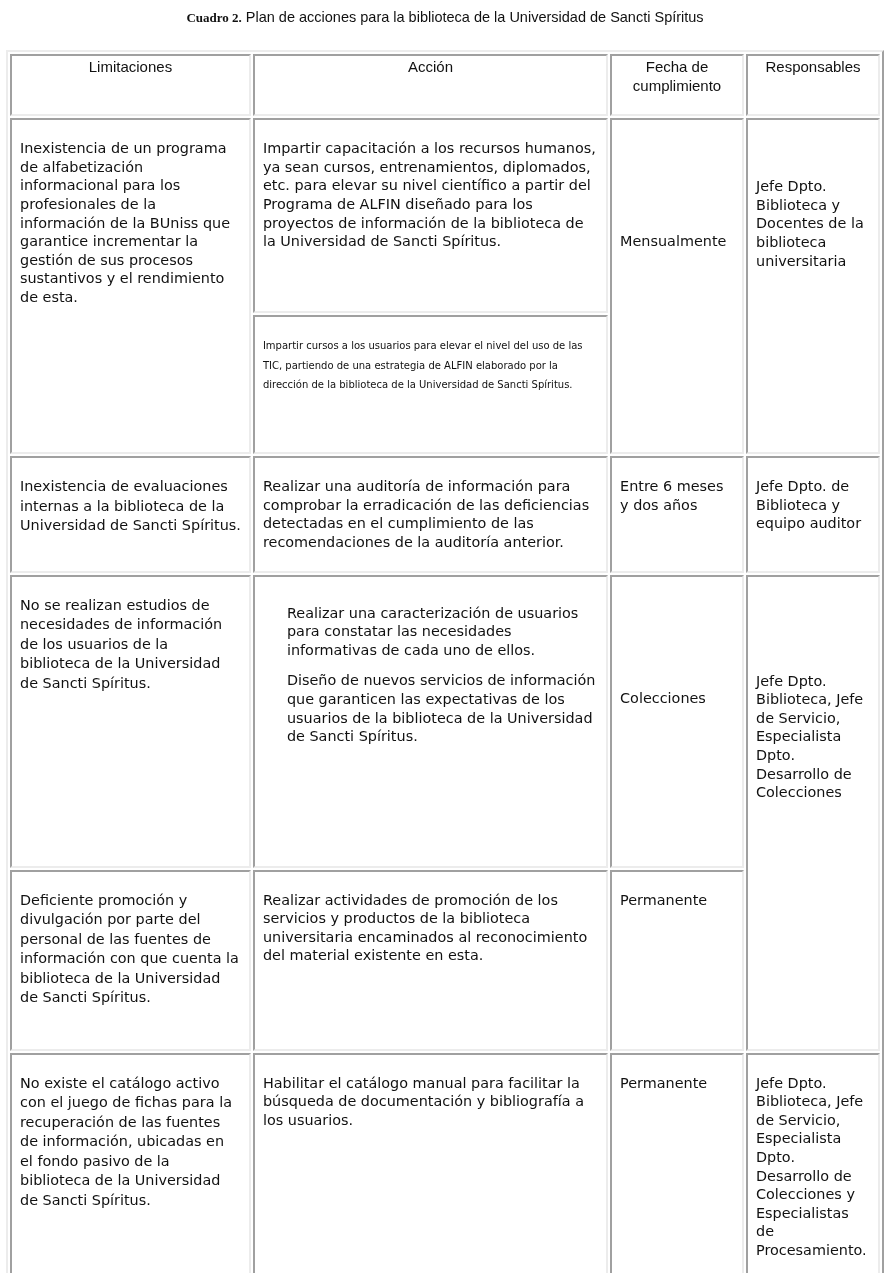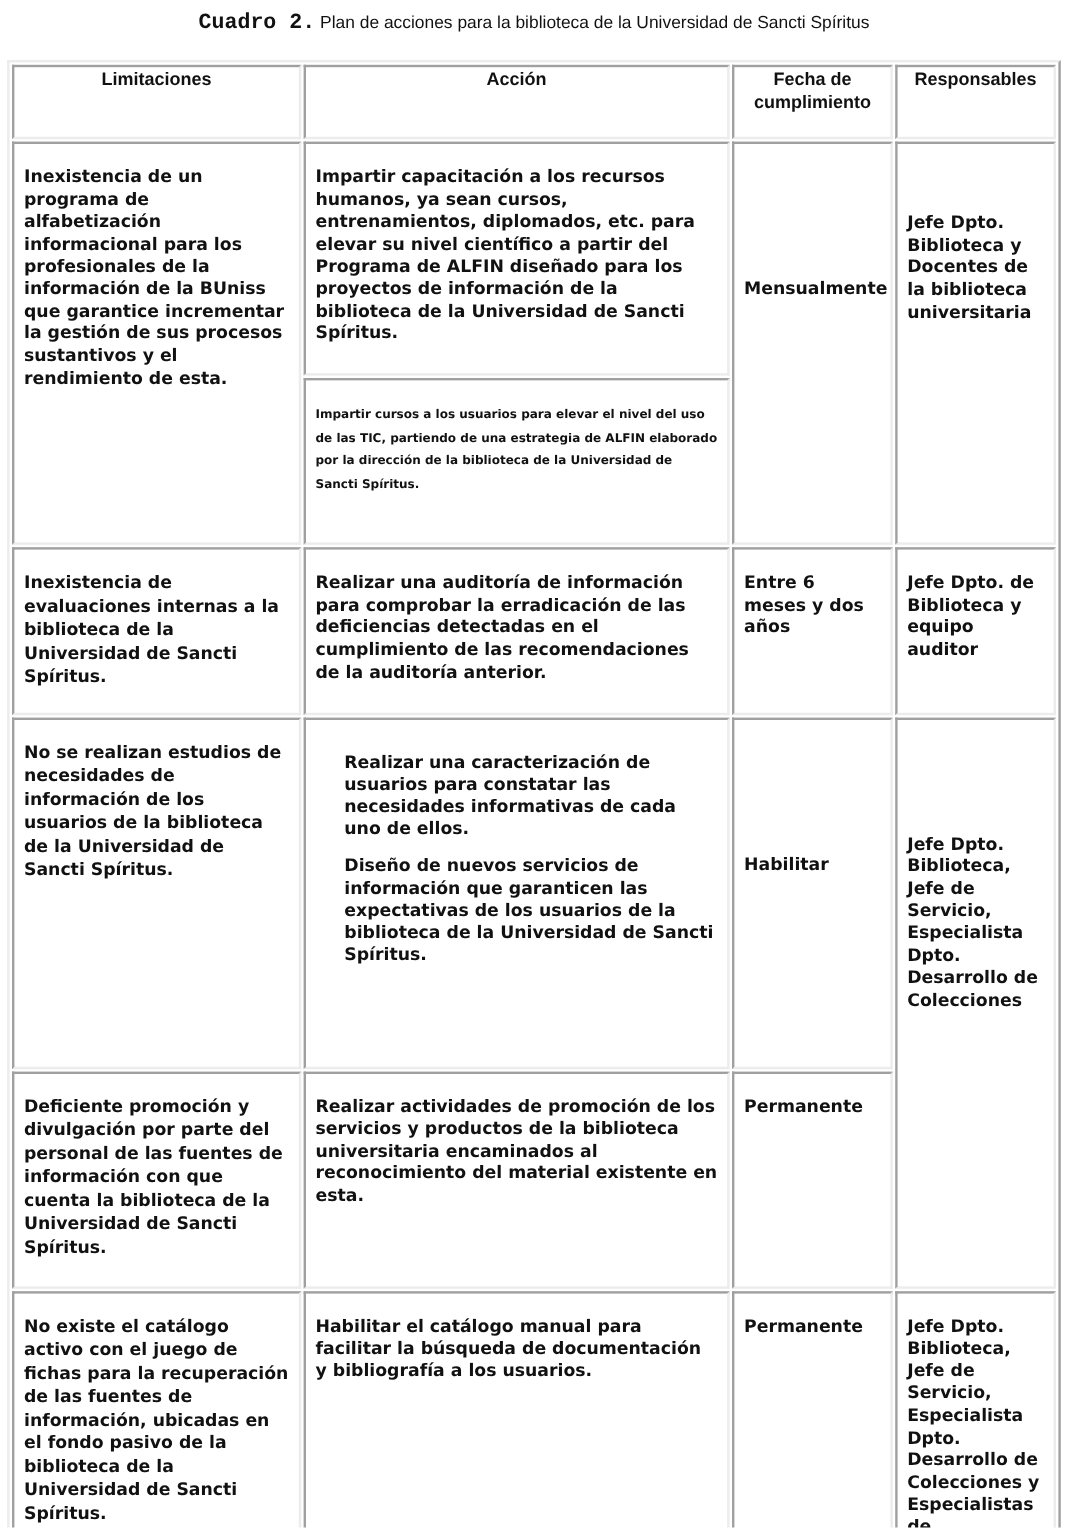--- a/index.html
+++ b/index.html
@@ -1,29 +1,29 @@
 <!DOCTYPE html>
 <html><head>
 <meta charset="utf-8">
 <style>
   html, body { margin: 0; padding: 0; background: #ffffff; }
   body { width: 890px; height: 1273px; position: relative; font-family: "DejaVu Sans", sans-serif; color: #111; }
   .caption { position: absolute; top: 9px; left: 0; width: 890px; text-align: center; font-size: 14.5px; font-family: "Liberation Sans", sans-serif; }
-  .caption b { font-family: Liberation Mono, monospace; font-size: 18px; }
+  .caption b { font-family: Liberation Serif, serif; font-size: 13px; }
   table.plan {
     position: absolute; top: 50px; left: 6px; width: 878px; height: 1216px;
     border-collapse: separate; border-spacing: 2px;
     border-top: 2px solid #ececec; border-left: 2px solid #ececec;
     border-right: 2px solid #a0a0a0; border-bottom: 2px solid #a0a0a0;
     table-layout: fixed;
   }
   table.plan td, table.plan th {
     border-top: 2px solid #a0a0a0; border-left: 2px solid #a0a0a0;
     border-right: 2px solid #ececec; border-bottom: 2px solid #ececec;
-    font-size: 14.4px; line-height: 18.6px; font-weight: bold;
+    font-size: 14.4px; line-height: 18.6px; font-weight: normal;
     padding: 19px 8px; vertical-align: top; text-align: left;
   }
   table.plan th { text-align: center; font-family: "Liberation Sans", sans-serif; font-size: 15px; padding-top: 2px; }
   td.mid { vertical-align: middle; }
   td.center { text-align: center; }
   .seriffy { font-family: "Liberation Sans", sans-serif; font-size: 15px; }
   .act3 { padding-left: 20px !important; }
   .act3 p { margin: 0 0 12px 12px; }
   .col1 { width: 232px; } .col2 { width: 342px; } .col3 { width: 129px; } .col4 { width: 129px; }
 </style>
@@ -65,21 +65,21 @@
     <td>Entre 6 meses y dos años</td>
     <td>Jefe Dpto. de Biblioteca y equipo auditor</td>
   </tr>
 
   <tr style="height:293px">
     <td style="line-height:19.5px">No se realizan estudios de necesidades de información de los usuarios de la biblioteca de la Universidad de Sancti Spíritus.</td>
     <td class="act3" style="padding-top:27px">
       <p>Realizar una caracterización de usuarios para constatar las necesidades informativas de cada uno de ellos.</p>
       <p>Diseño de nuevos servicios de información que garanticen las expectativas de los usuarios de la biblioteca de la Universidad de Sancti Spíritus.</p>
     </td>
-    <td class="mid" style="vertical-align:top;padding-top:112px">Habilitar</td>
+    <td class="mid" style="vertical-align:top;padding-top:112px">Colecciones</td>
     <td rowspan="2" style="padding-top:95px">Jefe Dpto. Biblioteca, Jefe de Servicio, Especialista Dpto. Desarrollo de Colecciones</td>
   </tr>
 
   <tr style="height:181px">
     <td class="center" style="line-height:19.5px">Deficiente promoción y divulgación por parte del personal de las fuentes de información con que cuenta la  biblioteca de la Universidad de Sancti Spíritus.</td>
     <td>Realizar actividades de promoción de los servicios y productos de la biblioteca universitaria encaminados al reconocimiento del material existente en esta.</td>
     <td>Permanente</td>
   </tr>
 
   <tr>

